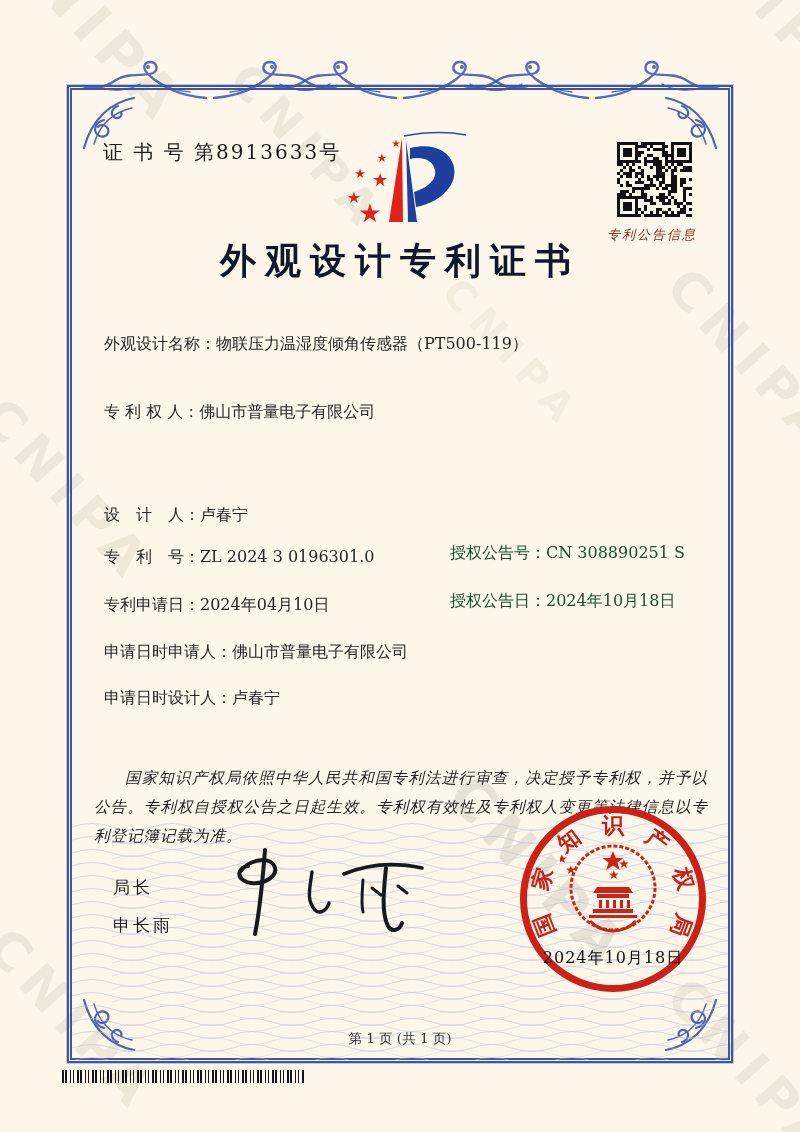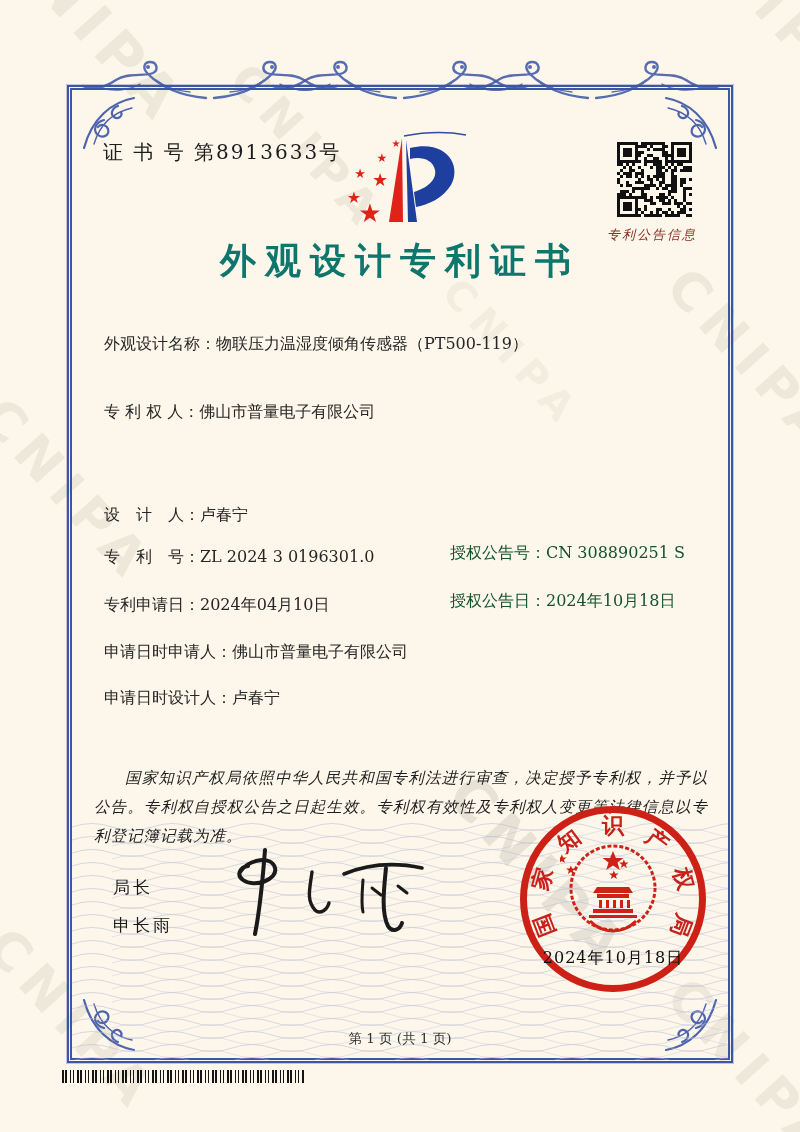--- a/index.html
+++ b/index.html
@@ -17,21 +17,21 @@
 
   .deco{position:absolute;left:0;top:0;pointer-events:none;}
 
   
   .cert-no{position:absolute;left:103px;top:139px;font-size:20px;letter-spacing:2px;color:#1c1c1c;}
   .logo{position:absolute;left:330px;top:126px;}
   .qr-wrap{position:absolute;left:607px;top:142px;width:94px;text-align:left;}
   .qr{width:75px;height:75px;margin:0 auto;display:block;}
   .qr-label{margin-top:9px;font-size:13px;letter-spacing:2px;color:#8a2d20;font-style:italic;}
   .title{position:absolute;left:0;right:0;top:237px;text-align:center;font-size:36px;
-         font-weight:bold;letter-spacing:9px;color:#0f766e;}
+         font-weight:bold;letter-spacing:9px;color:#0f172a;}
 
   
   .row{position:absolute;left:104px;font-size:16px;line-height:27px;display:flex;color:#262626;}
   .lbl{white-space:pre;flex:none;}
   .val{white-space:pre-wrap;}
   .r1{top:330px;} .r2{top:398px;} .r3{top:446px;} .r3 .val{width:436px;}
   .r4{top:501px;} .r5{top:543px;} .r6{top:591px;} .r7{top:638px;} .r8{top:684px;}
   .col2{position:absolute;left:450px;font-size:16px;display:flex;color:#14532d;}
   .c5{top:543px;} .c6{top:591px;}
 

